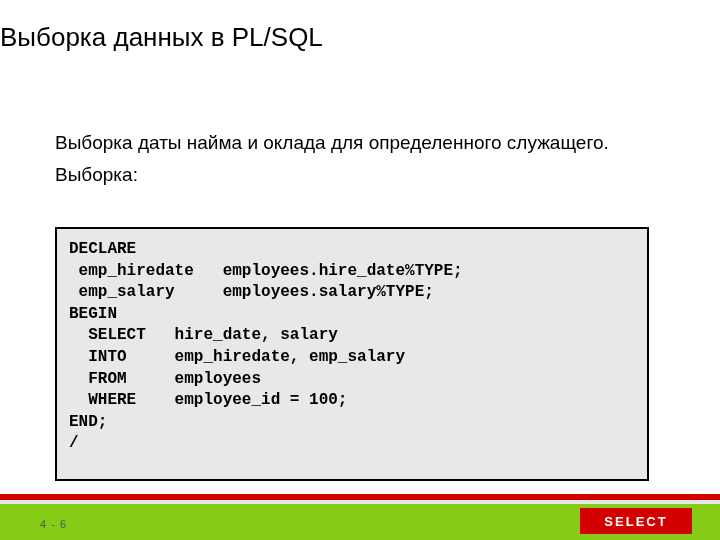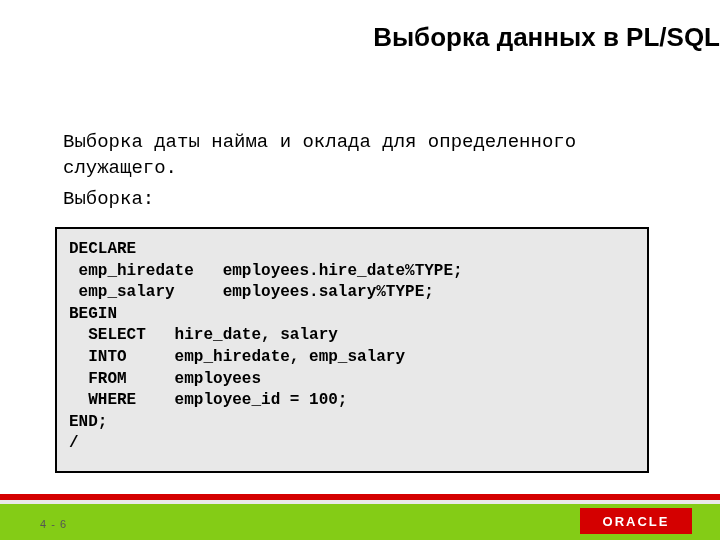--- a/index.html
+++ b/index.html
@@ -17,45 +17,44 @@
     width: 720px;
     height: 540px;
     position: relative;
     box-sizing: border-box;
   }
   .title {
     position: absolute;
     top: 22px;
     left: 0;
     width: 100%;
-    text-align: right;
+    text-align: left;
     font-size: 26px;
-    font-weight: bold;
+    font-weight: normal;
   }
   .body-text {
     position: absolute;
     top: 130px;
     left: 55px;
     right: 60px;
     font-size: 19px;
     line-height: 1.35;
   }
   .body-text p {
-    margin: 0 0 6px 8px;
-    font-family: Liberation Mono, monospace;
+    margin: 0 0 6px 0;
   }
   .code-box {
     position: absolute;
     top: 227px;
     left: 55px;
     width: 594px;
     box-sizing: border-box;
     background: #e8e8e8;
     border: 2px solid #000000;
-    padding: 10px 12px 16px 12px;
+    padding: 10px 12px 24px 12px;
     font-family: "Courier New", Courier, monospace;
     font-size: 16px;
     font-weight: bold;
     line-height: 1.35;
     white-space: pre;
     color: #000000;
   }
   .red-bar {
     position: absolute;
     bottom: 40px;
@@ -128,17 +127,17 @@
   FROM     employees
   WHERE    employee_id = 100;
 END;
 /</div>
 
   <div class="red-bar"></div>
   <div class="mid-bar"></div>
   <div class="footer">
     <div class="page-num">4 - 6</div>
     <div class="logo-chip">
-      <span class="logo-text">ORACLE</span>
+      <span class="logo-text">SELECT</span>
     </div>
   </div>
 
 </div>
 
 </body></html>

